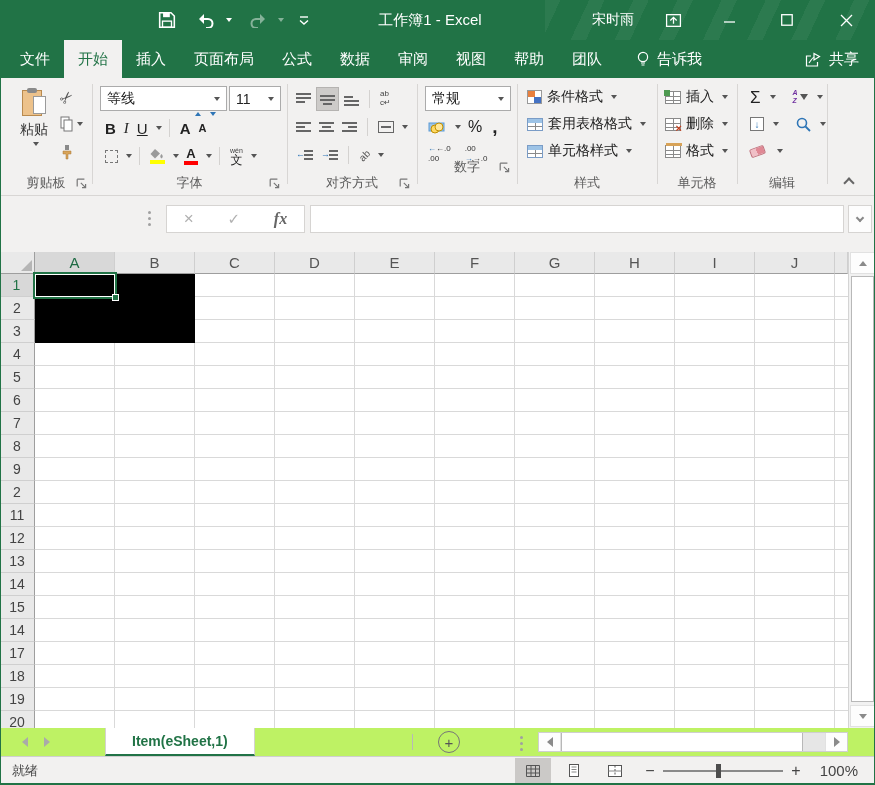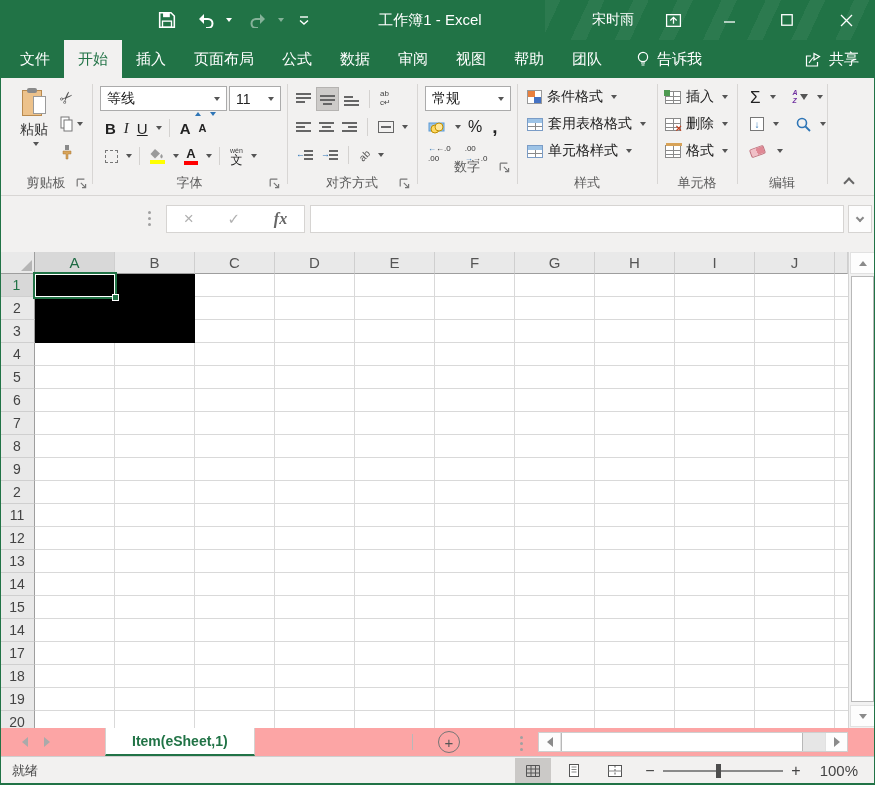--- a/index.html
+++ b/index.html
@@ -138,21 +138,21 @@
     background-size:80px 23px}
   #redaction{position:absolute;left:35px;top:22px;width:160px;height:69px;background:#000}
   #selection{position:absolute;left:33px;top:20px;width:84px;height:27px;border:2px solid #217346;box-shadow:inset 0 0 0 1px #fff}
   #selection .handle{position:absolute;right:-4px;bottom:-4px;width:7px;height:7px;background:#217346;border:1px solid #fff}
   #vscroll{position:absolute;left:848px;top:252px;width:27px;height:476px;background:#f1f1f1;border-left:1px solid #d4d4d4}
   .scroll-btn{position:absolute;left:1px;width:25px;height:22px;background:#fdfdfd;border:1px solid #e1e1e1;display:flex;align-items:center;justify-content:center}
   .tri-up{width:0;height:0;border-left:4px solid transparent;border-right:4px solid transparent;border-bottom:5px solid #8a8a8a}
   .tri-dn{width:0;height:0;border-left:4px solid transparent;border-right:4px solid transparent;border-top:5px solid #8a8a8a}
   #vthumb{position:absolute;left:2px;top:24px;width:23px;height:426px;background:#fff;border:1px solid #b8b8b8}
   
-  #sheetbar{position:absolute;left:0;top:728px;width:875px;height:28px;background:#fca5a5;display:flex;align-items:stretch}
+  #sheetbar{position:absolute;left:0;top:728px;width:875px;height:28px;background:#bef264;display:flex;align-items:stretch}
   #tabnav{position:absolute;left:22px;top:0;height:28px;display:flex;align-items:center;gap:16px}
   .tri-l{width:0;height:0;border-top:5px solid transparent;border-bottom:5px solid transparent;border-right:6px solid #aaa}
   .tri-r{width:0;height:0;border-top:5px solid transparent;border-bottom:5px solid transparent;border-left:6px solid #aaa}
   #sheet-tabs{position:absolute;left:105px;top:0;height:28px;display:flex}
   .stab{padding:0 26px;display:flex;align-items:center;font-size:14px;color:#444;border-right:1px solid #d4d2d0;background:transparent}
   .stab.active{background:#fff;color:#217346;font-weight:bold;border-bottom:2px solid #217346;border-left:1px solid #d4d2d0}
   #tab-divider{position:absolute;left:412px;top:6px;width:1px;height:16px;background:#b8b8b8}
   #new-sheet{position:absolute;left:438px;top:3px;width:22px;height:22px;border:1px solid #767676;border-radius:50%;display:flex;align-items:center;justify-content:center;color:#555;font-size:15px;line-height:1}
   #sb-dots{left:520px;top:8px}
   #hscroll{position:absolute;left:538px;top:4px;width:310px;height:20px;border:1px solid #cfcfcf;background:#e6e6e6;display:flex}

